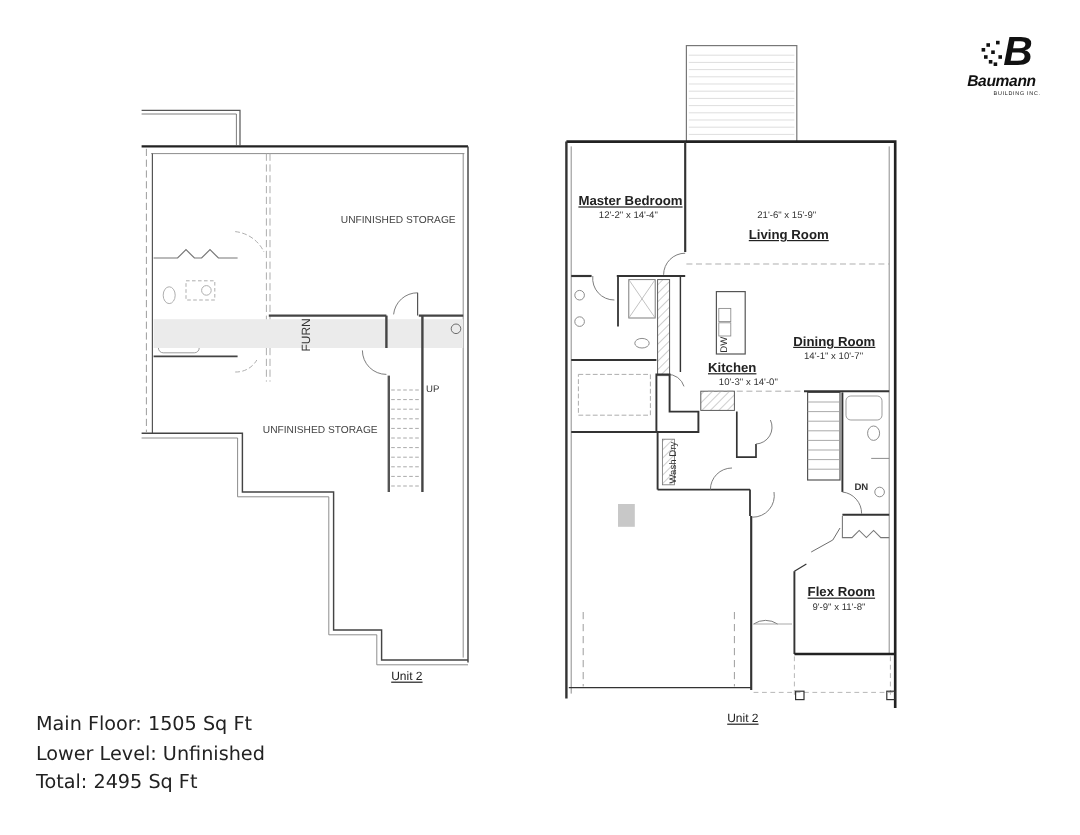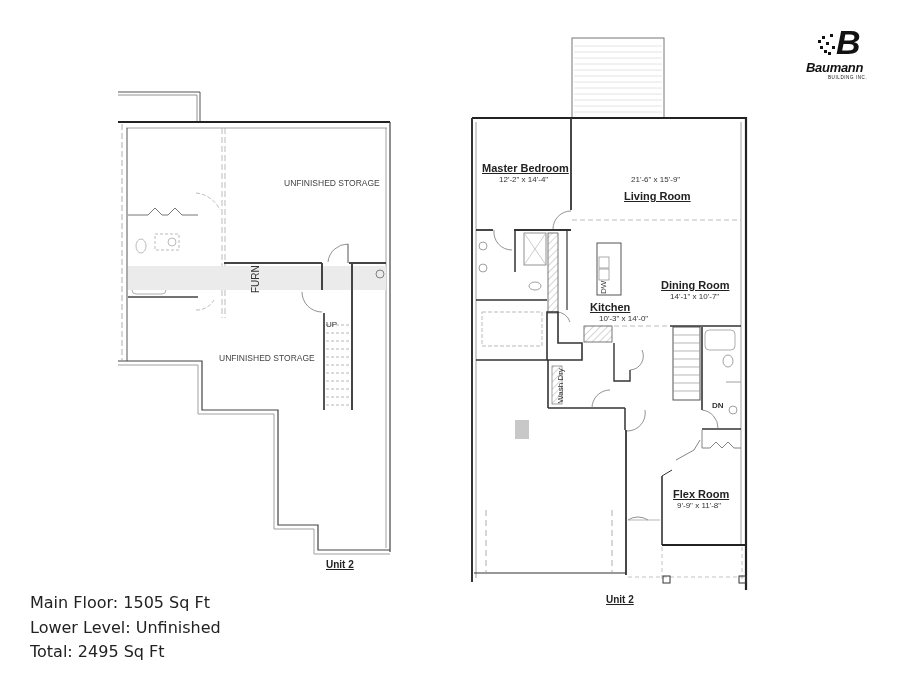--- a/index.html
+++ b/index.html
@@ -1,21 +1,21 @@
 <!DOCTYPE html>
 <html><head>
 <meta charset="utf-8">
 <style>
   html, body { margin: 0; padding: 0; background: #ffffff; }
   body { width: 900px; height: 696px; position: relative; overflow: hidden; font-family: "Liberation Sans", sans-serif; }
   svg.plan { position: absolute; left: 0; top: 0; }
   .room-name { position: absolute; font-family: "Liberation Sans", sans-serif; font-weight: bold; font-size: 11px; text-decoration: underline; color: #222; white-space: nowrap; text-align: center; }
   .room-dim { position: absolute; font-family: "Liberation Sans", sans-serif; font-size: 8px; color: #333; white-space: nowrap; text-align: center; }
   .label-caps { position: absolute; font-family: "Liberation Sans", sans-serif; font-size: 8.5px; color: #444; white-space: nowrap; }
-  .unit-label { position: absolute; font-family: "Liberation Sans", sans-serif; font-weight: bold; font-size: 10px; text-decoration: underline; color: #222; }
+  .unit-label { position: absolute; font-family: "Liberation Sans", sans-serif; font-weight: normal; font-size: 10px; text-decoration: underline; color: #222; }
   .small-label { position: absolute; font-family: "Liberation Sans", sans-serif; font-size: 8px; color: #333; white-space: nowrap; }
   .vert { transform: rotate(-90deg); transform-origin: left top; }
   .summary { position: absolute; left: 30px; top: 591px; font-family: "DejaVu Sans", sans-serif; font-size: 16px; color: #222; line-height: 24.5px; }
   .logo { position: absolute; left: 800px; top: 22px; width: 90px; height: 56px; }
   .logo-word { position: absolute; left: 6px; top: 38px; font-family: "Liberation Sans", sans-serif; font-weight: bold; font-style: italic; font-size: 13px; color: #111; letter-spacing: -0.3px; }
   .logo-sub { position: absolute; left: 28px; top: 53px; font-family: "Liberation Sans", sans-serif; font-size: 4.5px; color: #111; letter-spacing: 0.6px; }
 </style>
 </head>
 <body>
 
@@ -199,21 +199,21 @@
     </g>
     <text x="22" y="32" font-family="Liberation Sans, sans-serif" font-weight="bold" font-style="italic" font-size="34" fill="#111">B</text>
   </svg>
   <div class="logo-word">Baumann</div>
   <div class="logo-sub">BUILDING INC.</div>
 </div>
 
 <div class="label-caps" style="left:284px; top:178px;">UNFINISHED STORAGE</div>
 <div class="label-caps" style="left:219px; top:353px;">UNFINISHED STORAGE</div>
 <div class="small-label vert" style="left:250px; top:293px; font-size:10px;">FURN</div>
-<div class="small-label" style="left:326px; top:320px;">UP</div>
+<div class="small-label" style="left:326px; top:320px;padding-left:29px;">UP</div>
 <div class="unit-label" style="left:326px; top:559px;">Unit 2</div>
 
 <div class="room-name" style="left:482px; top:162px;">Master Bedroom</div>
 <div class="room-dim" style="left:499px; top:175px;">12'-2" x 14'-4"</div>
 
 <div class="room-name" style="left:624px; top:162px;margin-top:28px;">Living Room</div>
 <div class="room-dim" style="left:631px; top:175px;">21'-6" x 15'-9"</div>
 
 <div class="room-name" style="left:661px; top:279px;">Dining Room</div>
 <div class="room-dim" style="left:670px; top:292px;">14'-1" x 10'-7"</div>

